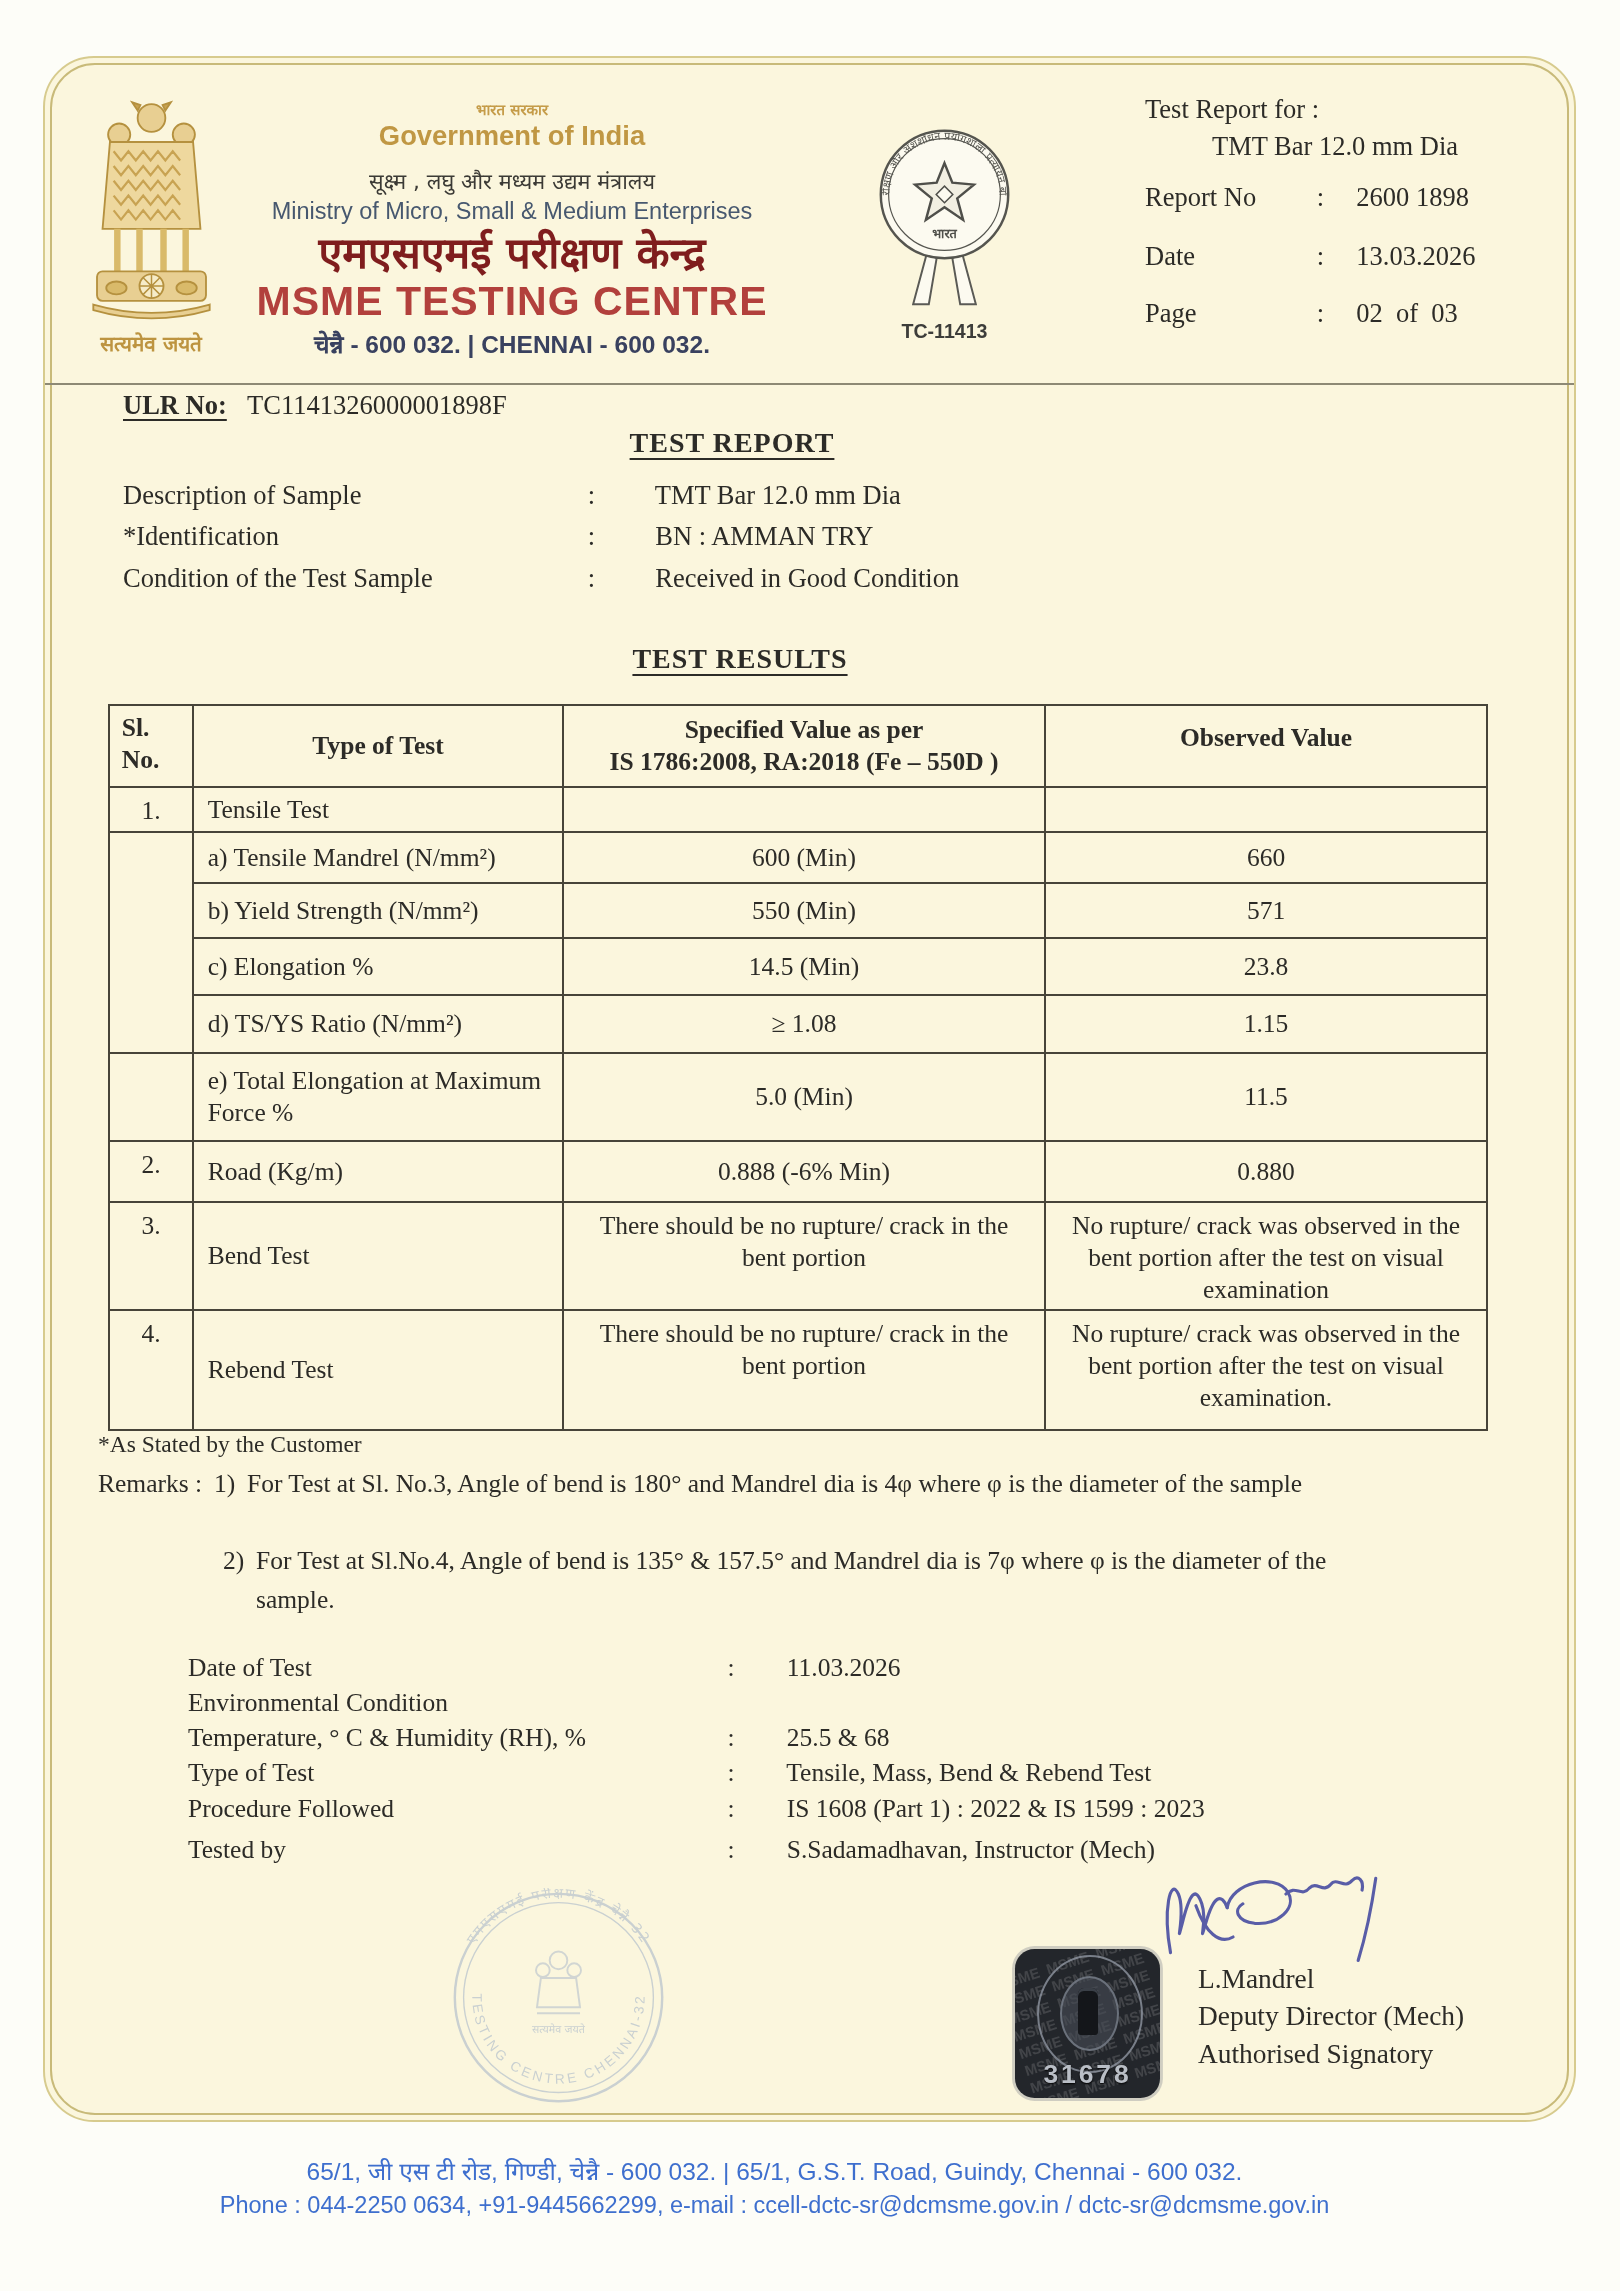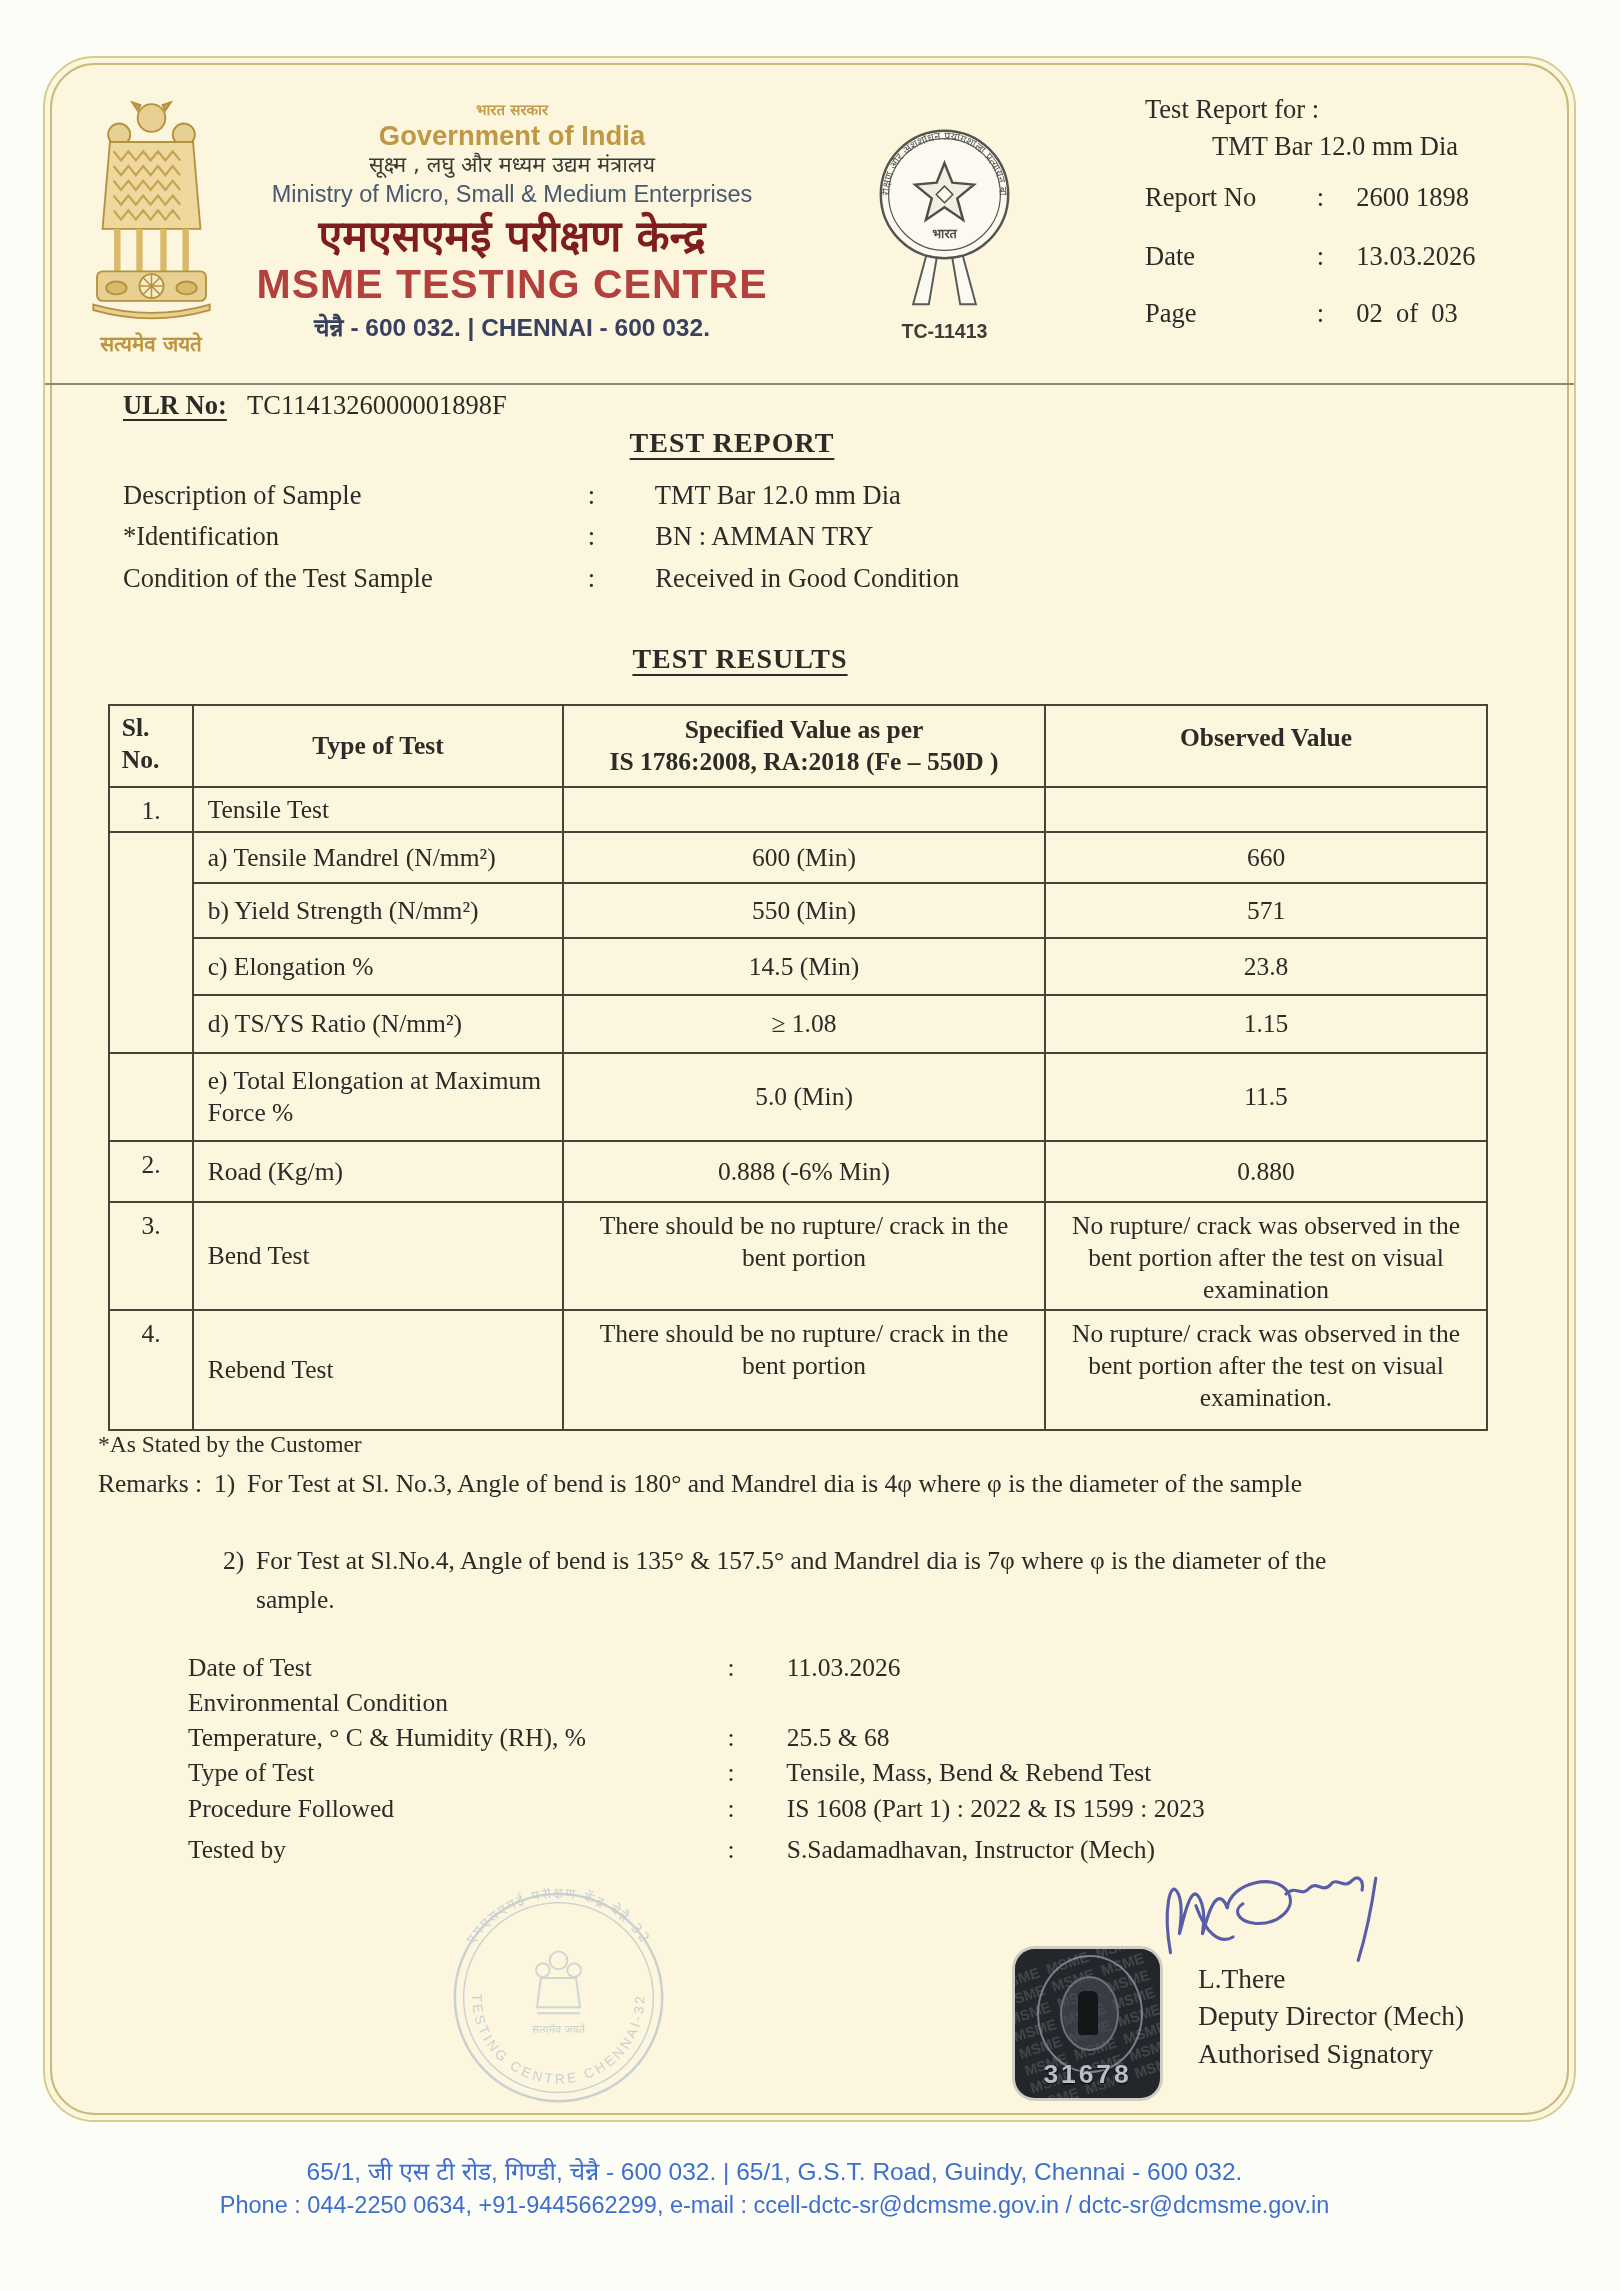--- a/index.html
+++ b/index.html
@@ -10,21 +10,21 @@
          border:2px solid #d7cb8e;border-radius:51px;background:#fbf6dd;box-sizing:border-box;}
   .sheet-inner{position:absolute;inset:4.9px;border:2.9px solid #c8ba79;border-radius:45px;}
   .abs{position:absolute;}
   
   .emblem-box{left:73px;top:88px;width:157px;height:241px;}
   .emblem-motto{left:57px;top:329px;width:188px;text-align:center;color:#bd9440;
                 font-weight:bold;font-size:20.6px;font-family:"DejaVu Sans",sans-serif;}
   .hdr-center{left:230px;top:102px;width:564px;text-align:center;line-height:1.12;}
   .gov-hi{font-size:15px;font-weight:bold;color:#c59c49;font-family:"DejaVu Sans",sans-serif;}
   .gov-en{font-size:27.4px;font-weight:bold;color:#c09743;font-family:"Liberation Sans",sans-serif;margin-top:2px;}
-  .min-hi{font-size:21.6px;color:#3b3a35;margin-top:2px;font-family:"DejaVu Sans",sans-serif;}
+  .min-hi{font-size:21.6px;color:#3b3a35;margin-top:19px;font-family:"DejaVu Sans",sans-serif;}
   .min-en{font-size:23.5px;color:#47586f;font-family:"Liberation Sans",sans-serif;margin-top:2.9px;}
   .centre-hi{font-size:43px;font-weight:bold;color:#7f1d1d;font-family:"DejaVu Sans",sans-serif;margin-top:4.9px;}
   .centre-en{font-size:41px;font-weight:bold;color:#b2403c;font-family:"Liberation Sans",sans-serif;
              letter-spacing:1px;margin-top:2px;}
   .addr{font-size:24.5px;font-weight:bold;color:#39415f;font-family:"Liberation Sans",sans-serif;margin-top:5.9px;}
   .seal-box{left:870px;top:116px;width:149px;height:202px;}
   .seal-code{left:870px;top:320px;width:149px;text-align:center;font-family:"Liberation Sans",sans-serif;
              font-weight:bold;font-size:19.6px;color:#3d3d3a;}
   .rfor-label{left:1145px;top:94px;font-size:26.5px;}
   .rfor-value{left:1212px;top:131px;font-size:26.5px;}
@@ -368,21 +368,21 @@
 
   <svg class="abs sig-svg" viewBox="0 0 290 132">
     <g fill="none" stroke="#4348a0" stroke-width="3.2" stroke-linecap="round" opacity="0.88">
       <path d="M34 104 C26 60 34 26 42 44 C50 62 38 104 46 74 C54 42 60 36 66 54 C72 72 62 100 70 74 C78 46 86 42 92 58"></path>
       <path d="M92 58 C96 32 142 22 154 42 C164 58 144 76 120 74 C102 72 98 60 108 54"></path>
       <path d="M152 44 C162 34 168 48 176 38 C184 30 190 44 198 34 C204 26 212 40 220 30 C226 24 232 30 230 40"></path>
       <path d="M244 28 C240 56 234 86 226 112"></path>
       <path d="M60 56 C70 84 84 96 98 88"></path>
     </g>
   </svg>
-  <div class="abs sig-name">L.There</div>
+  <div class="abs sig-name">L.Mandrel</div>
   <div class="abs sig-title">Deputy Director (Mech)</div>
   <div class="abs sig-role">Authorised Signatory</div>
 
   <div class="abs footer footer1">65/1, जी एस टी रोड, गिण्डी, चेन्नै - 600 032. | 65/1, G.S.T. Road, Guindy, Chennai - 600 032.</div>
   <div class="abs footer footer2">Phone : 044-2250 0634, +91-9445662299, e-mail : ccell-dctc-sr@dcmsme.gov.in / dctc-sr@dcmsme.gov.in</div>
 
 </div>
 
 
 </body></html>

